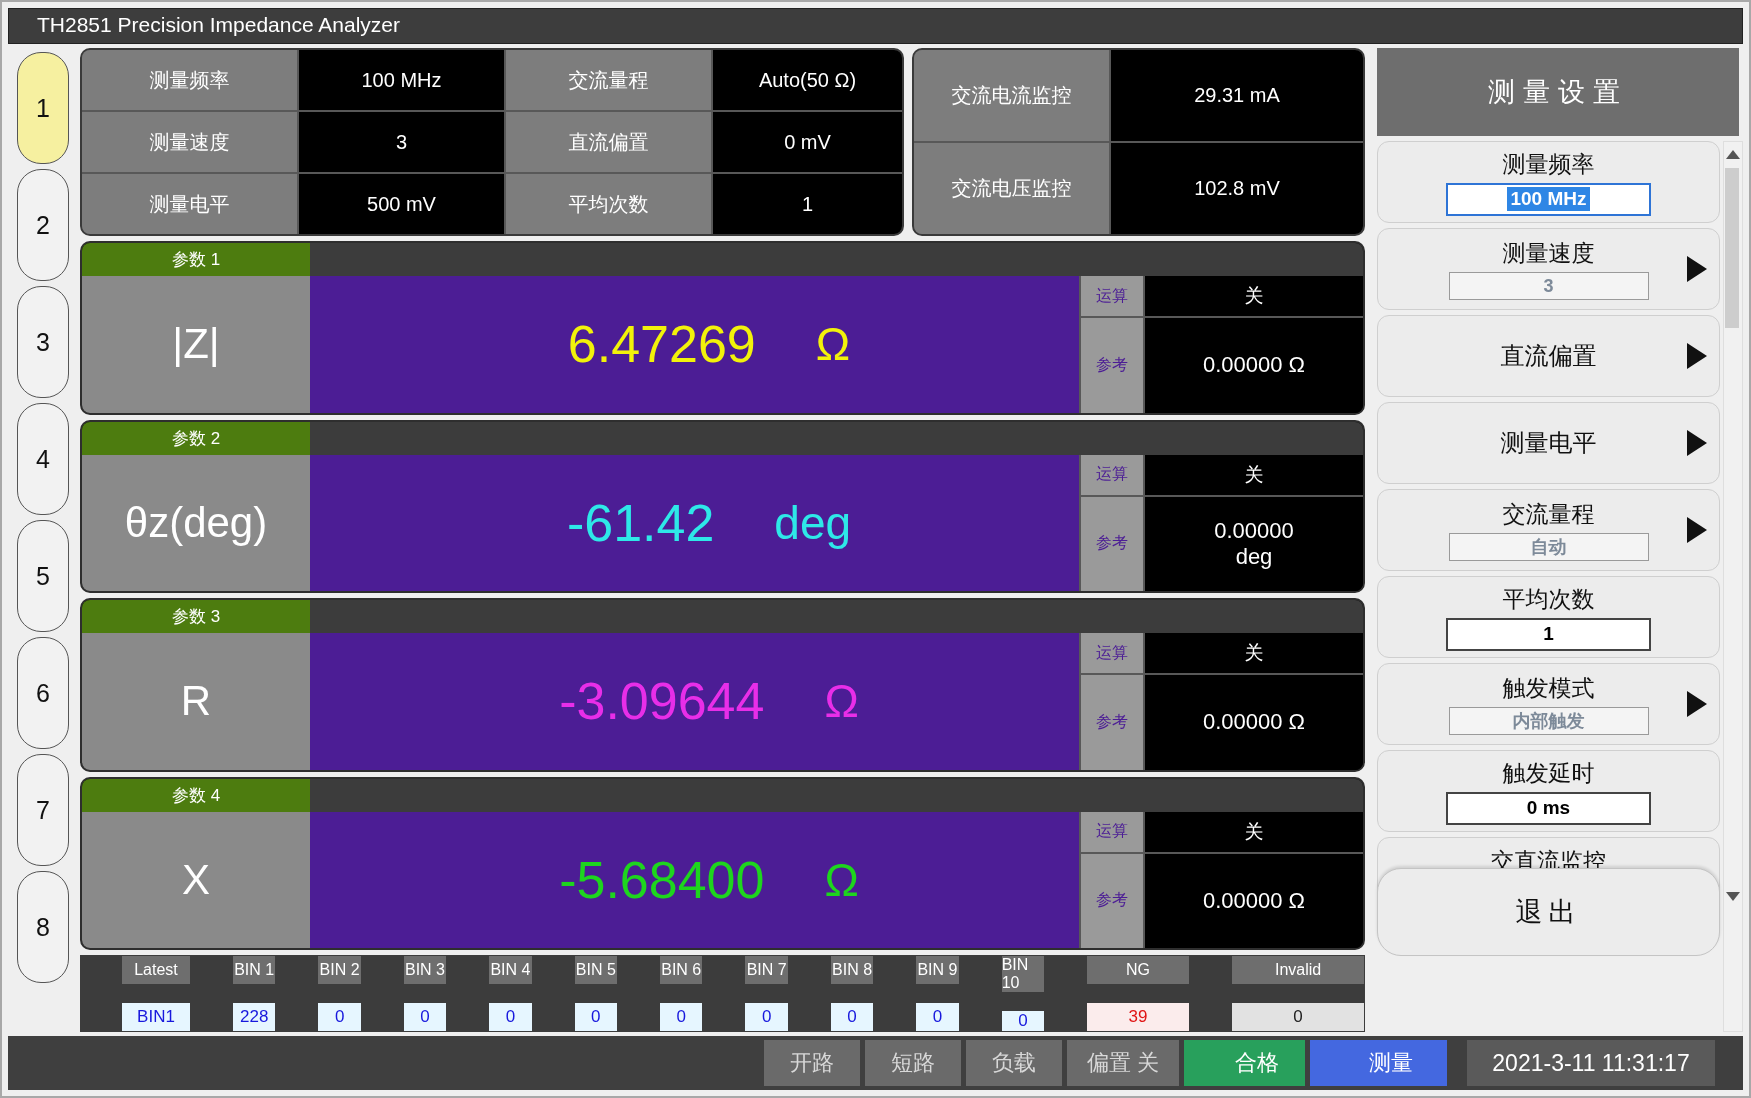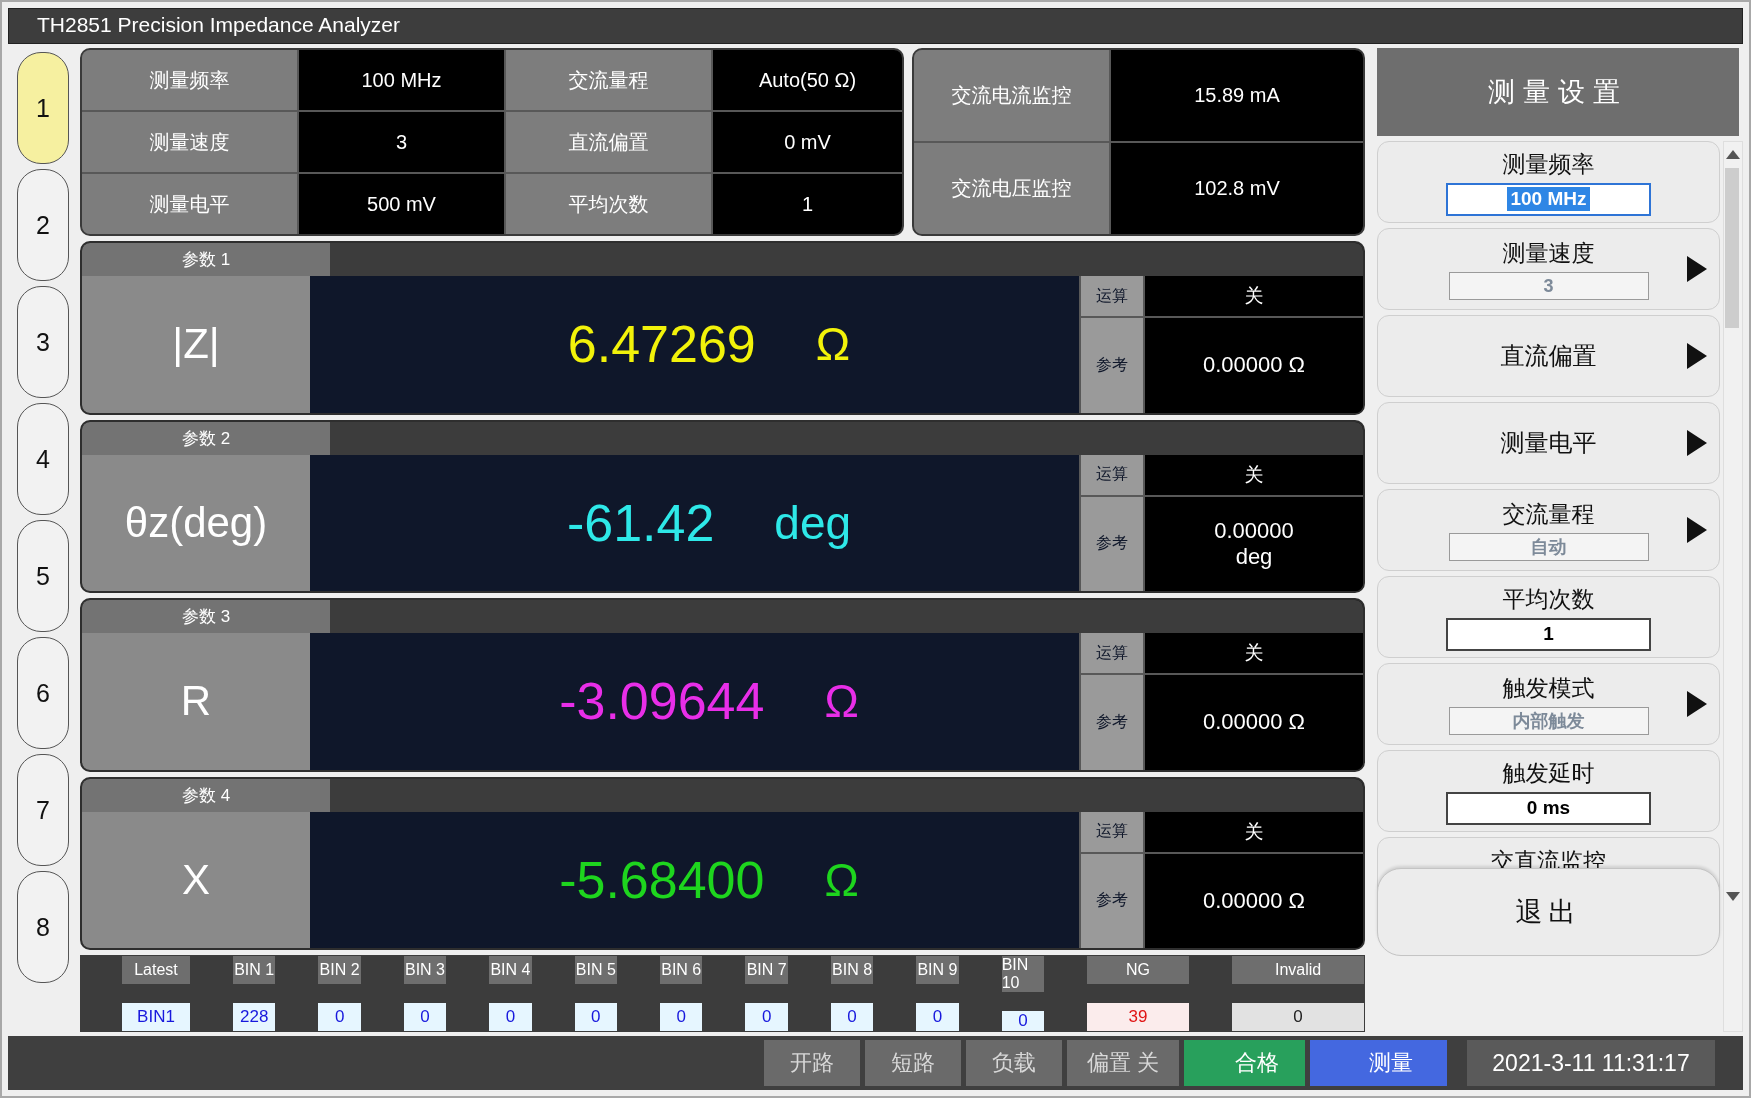--- a/index.html
+++ b/index.html
@@ -26,34 +26,34 @@
          display:grid;grid-template-columns:215px 205px 205px 1fr;
          grid-auto-rows:1fr;gap:2px;background:#585858;}
   .monitor{flex:1;border:2px solid #3a3a3a;border-radius:10px;overflow:hidden;
            display:grid;grid-template-columns:195px 1fr;grid-auto-rows:1fr;gap:2px;background:#585858;}
   .cell-l{background:#7d7d7d;color:#fff;font-size:20px;display:flex;align-items:center;justify-content:center;}
   .cell-v{background:#000;color:#fff;font-size:20px;display:flex;align-items:center;justify-content:center;}
   
   .ppanel{flex:1;border:2px solid #2e2e2e;border-radius:10px;overflow:hidden;
           display:flex;flex-direction:column;background:#000;min-height:0;}
   .p-header{flex:0 0 33px;display:flex;}
-  .p-tab{width:248px;background:#737373;color:#fff;font-size:17px;
+  .p-tab{width:228px;background:#4d7c0f;color:#fff;font-size:17px;
          display:flex;align-items:center;justify-content:center;}
   .p-rest{flex:1;background:#3c3c3c;}
   .p-body{flex:1;display:flex;min-height:0;}
   .p-name{width:228px;background:#8a8a8a;color:#fff;font-size:42px;
           display:flex;align-items:center;justify-content:center;}
-  .p-valuearea{flex:1;background:#0f172a;display:flex;align-items:center;justify-content:center;
+  .p-valuearea{flex:1;background:#4c1d95;display:flex;align-items:center;justify-content:center;
                gap:60px;padding-left:29px;}
   .p-val{font-size:52px;}
   .p-unit{font-size:46px;}
   .p-right{flex:0 0 282px;display:flex;flex-direction:column;border-left:2px solid #585858;}
   .p-calc{flex:0 0 40px;display:flex;border-bottom:2px solid #585858;}
   .p-ref{flex:1;display:flex;}
-  .p-sml{flex:0 0 62px;background:#9a9a9a;color:#0f172a;font-size:16px;
+  .p-sml{flex:0 0 62px;background:#9a9a9a;color:#4c1d95;font-size:16px;
          display:flex;align-items:center;justify-content:center;border-right:2px solid #585858;}
   .p-sval{flex:1;background:#000;color:#fff;font-size:19px;display:flex;align-items:center;
           justify-content:center;text-align:center;white-space:pre-line;}
   .p-ref .p-sval{font-size:22px;}
   
   .bintable{flex:0 0 62px;display:flex;border:1px solid #3c3c3c;background:#3c3c3c;gap:2px;}
   .bin-col{flex:1;display:flex;flex-direction:column;gap:19px;min-width:0;margin-left:41px;}
   .bin-col.w-latest{flex:0 0 68px;}
   .bin-col.w-ng{flex:0 0 102px;}
   .bin-col.w-inv{flex:0 0 132px;}
@@ -142,21 +142,21 @@
           <div class="cell-v">3</div>
           <div class="cell-l">直流偏置</div>
           <div class="cell-v">0 mV</div>
           <div class="cell-l">测量电平</div>
           <div class="cell-v">500 mV</div>
           <div class="cell-l">平均次数</div>
           <div class="cell-v">1</div>
         </div>
         <div class="monitor">
           <div class="cell-l">交流电流监控</div>
-          <div class="cell-v">15.89 mA</div>
+          <div class="cell-v">29.31 mA</div>
           <div class="cell-l">交流电压监控</div>
           <div class="cell-v">102.8 mV</div>
         </div>
       </div>
 
       <div class="ppanel">
         <div class="p-header">
           <div class="p-tab">参数 1</div>
           <div class="p-rest"></div>
         </div>

